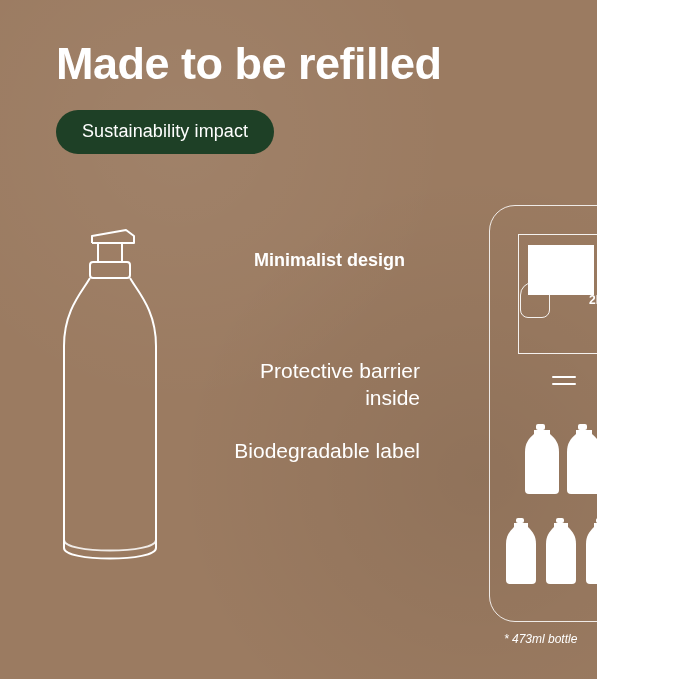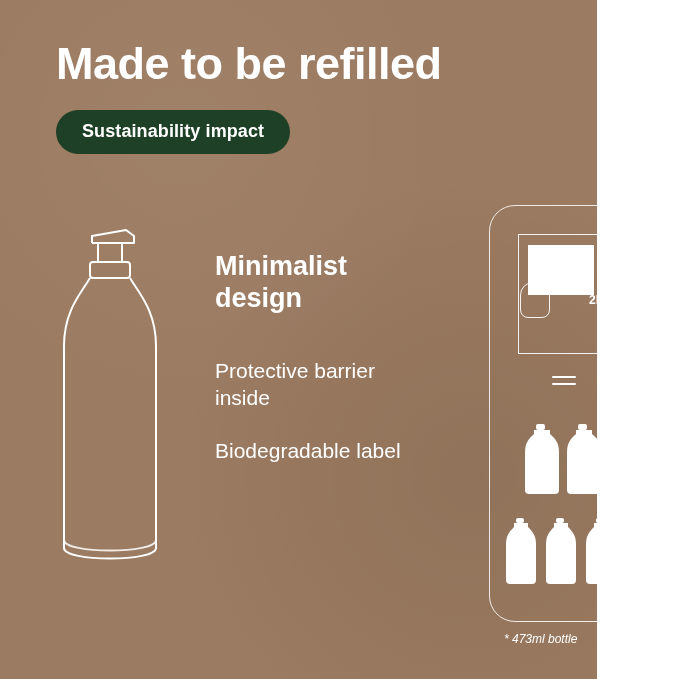--- a/index.html
+++ b/index.html
@@ -15,20 +15,21 @@
   .poster {
     position: relative;
     width: 597px;
     height: 679px;
     background:
       radial-gradient(ellipse 80% 70% at 18% 8%, rgba(190,160,130,0.55) 0%, rgba(170,140,112,0.0) 60%),
       radial-gradient(ellipse 90% 80% at 95% 95%, rgba(108,80,58,0.55) 0%, rgba(120,92,68,0.0) 65%),
       linear-gradient(140deg, #b49madaa 0%, #ab8c72 30%, #9a7a60 62%, #7d5f47 100%);
     background-color: #9b7b61;
     overflow: hidden;
+    text-align: right;
   }
   .grain {
     position: absolute;
     inset: 0;
     background-image:
       radial-gradient(circle at 30% 20%, rgba(255,255,255,0.05) 0%, rgba(255,255,255,0) 40%),
       radial-gradient(circle at 80% 70%, rgba(0,0,0,0.07) 0%, rgba(0,0,0,0) 45%);
     pointer-events: none;
   }
 
@@ -45,39 +46,39 @@
   }
   .badge {
     position: absolute;
     left: 56px;
     top: 110px;
     background: #1e4026;
     color: #ffffff;
     border-radius: 22px;
     padding: 11px 26px 12px 26px;
     font-size: 18px;
-    font-weight: bold;
+    font-weight: normal;
     letter-spacing: 0.1px;
   }
 
   
   .bottle-art {
     position: absolute;
     left: 48px;
     top: 218px;
     width: 160px;
     height: 370px;
   }
 
   
   .feature-title {
     position: absolute;
     left: 215px;
     top: 250px;
-    font-size: 27px;
+    font-size: 18px;
     font-weight: bold;
     color: #ffffff;
     line-height: 1.2;
     width: 190px;
   }
   .feature-list {
     position: absolute;
     left: 215px;
     top: 358px;
     width: 205px;

